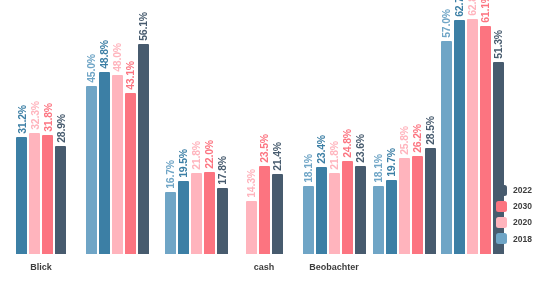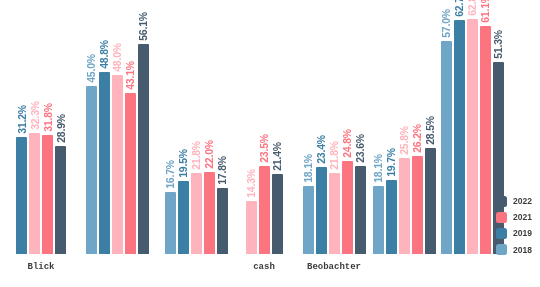--- a/index.html
+++ b/index.html
@@ -80,28 +80,27 @@
   .cat-label {
     position: absolute;
     top: 262px;
     left: 0;
     width: 100%;
     text-align: center;
     font-size: 9px;
     font-weight: bold;
     color: #3d3d3d;
     white-space: nowrap;
-    font-family: Liberation Mono, monospace;
   }
 
   
   #legend {
     position: absolute;
     left: 496px;
-    top: 193px;
+    top: 182px;
     width: 44px;
   }
   .legend-row {
     display: flex;
     align-items: center;
     height: 16.2px;
   }
   .legend-swatch {
     width: 11px;
     height: 11px;
@@ -281,24 +280,24 @@
         </div>
       </div>
     </div>
   <div id="legend">
       <div class="legend-row">
         <span class="legend-swatch" style="background: rgb(71, 91, 110);"></span>
         <span class="legend-text">2022</span>
       </div>
       <div class="legend-row">
         <span class="legend-swatch" style="background: rgb(252, 116, 128);"></span>
-        <span class="legend-text">2021</span>
+        <span class="legend-text">2030</span>
       </div>
       <div class="legend-row">
-        <span class="legend-swatch" style="background: rgb(60, 127, 165);"></span>
-        <span class="legend-text">2019</span>
+        <span class="legend-swatch" style="background: rgb(255, 180, 189);"></span>
+        <span class="legend-text">2020</span>
       </div>
       <div class="legend-row">
         <span class="legend-swatch" style="background: rgb(111, 165, 198);"></span>
         <span class="legend-text">2018</span>
       </div>
     </div>
 </div>
 
 </body></html>

